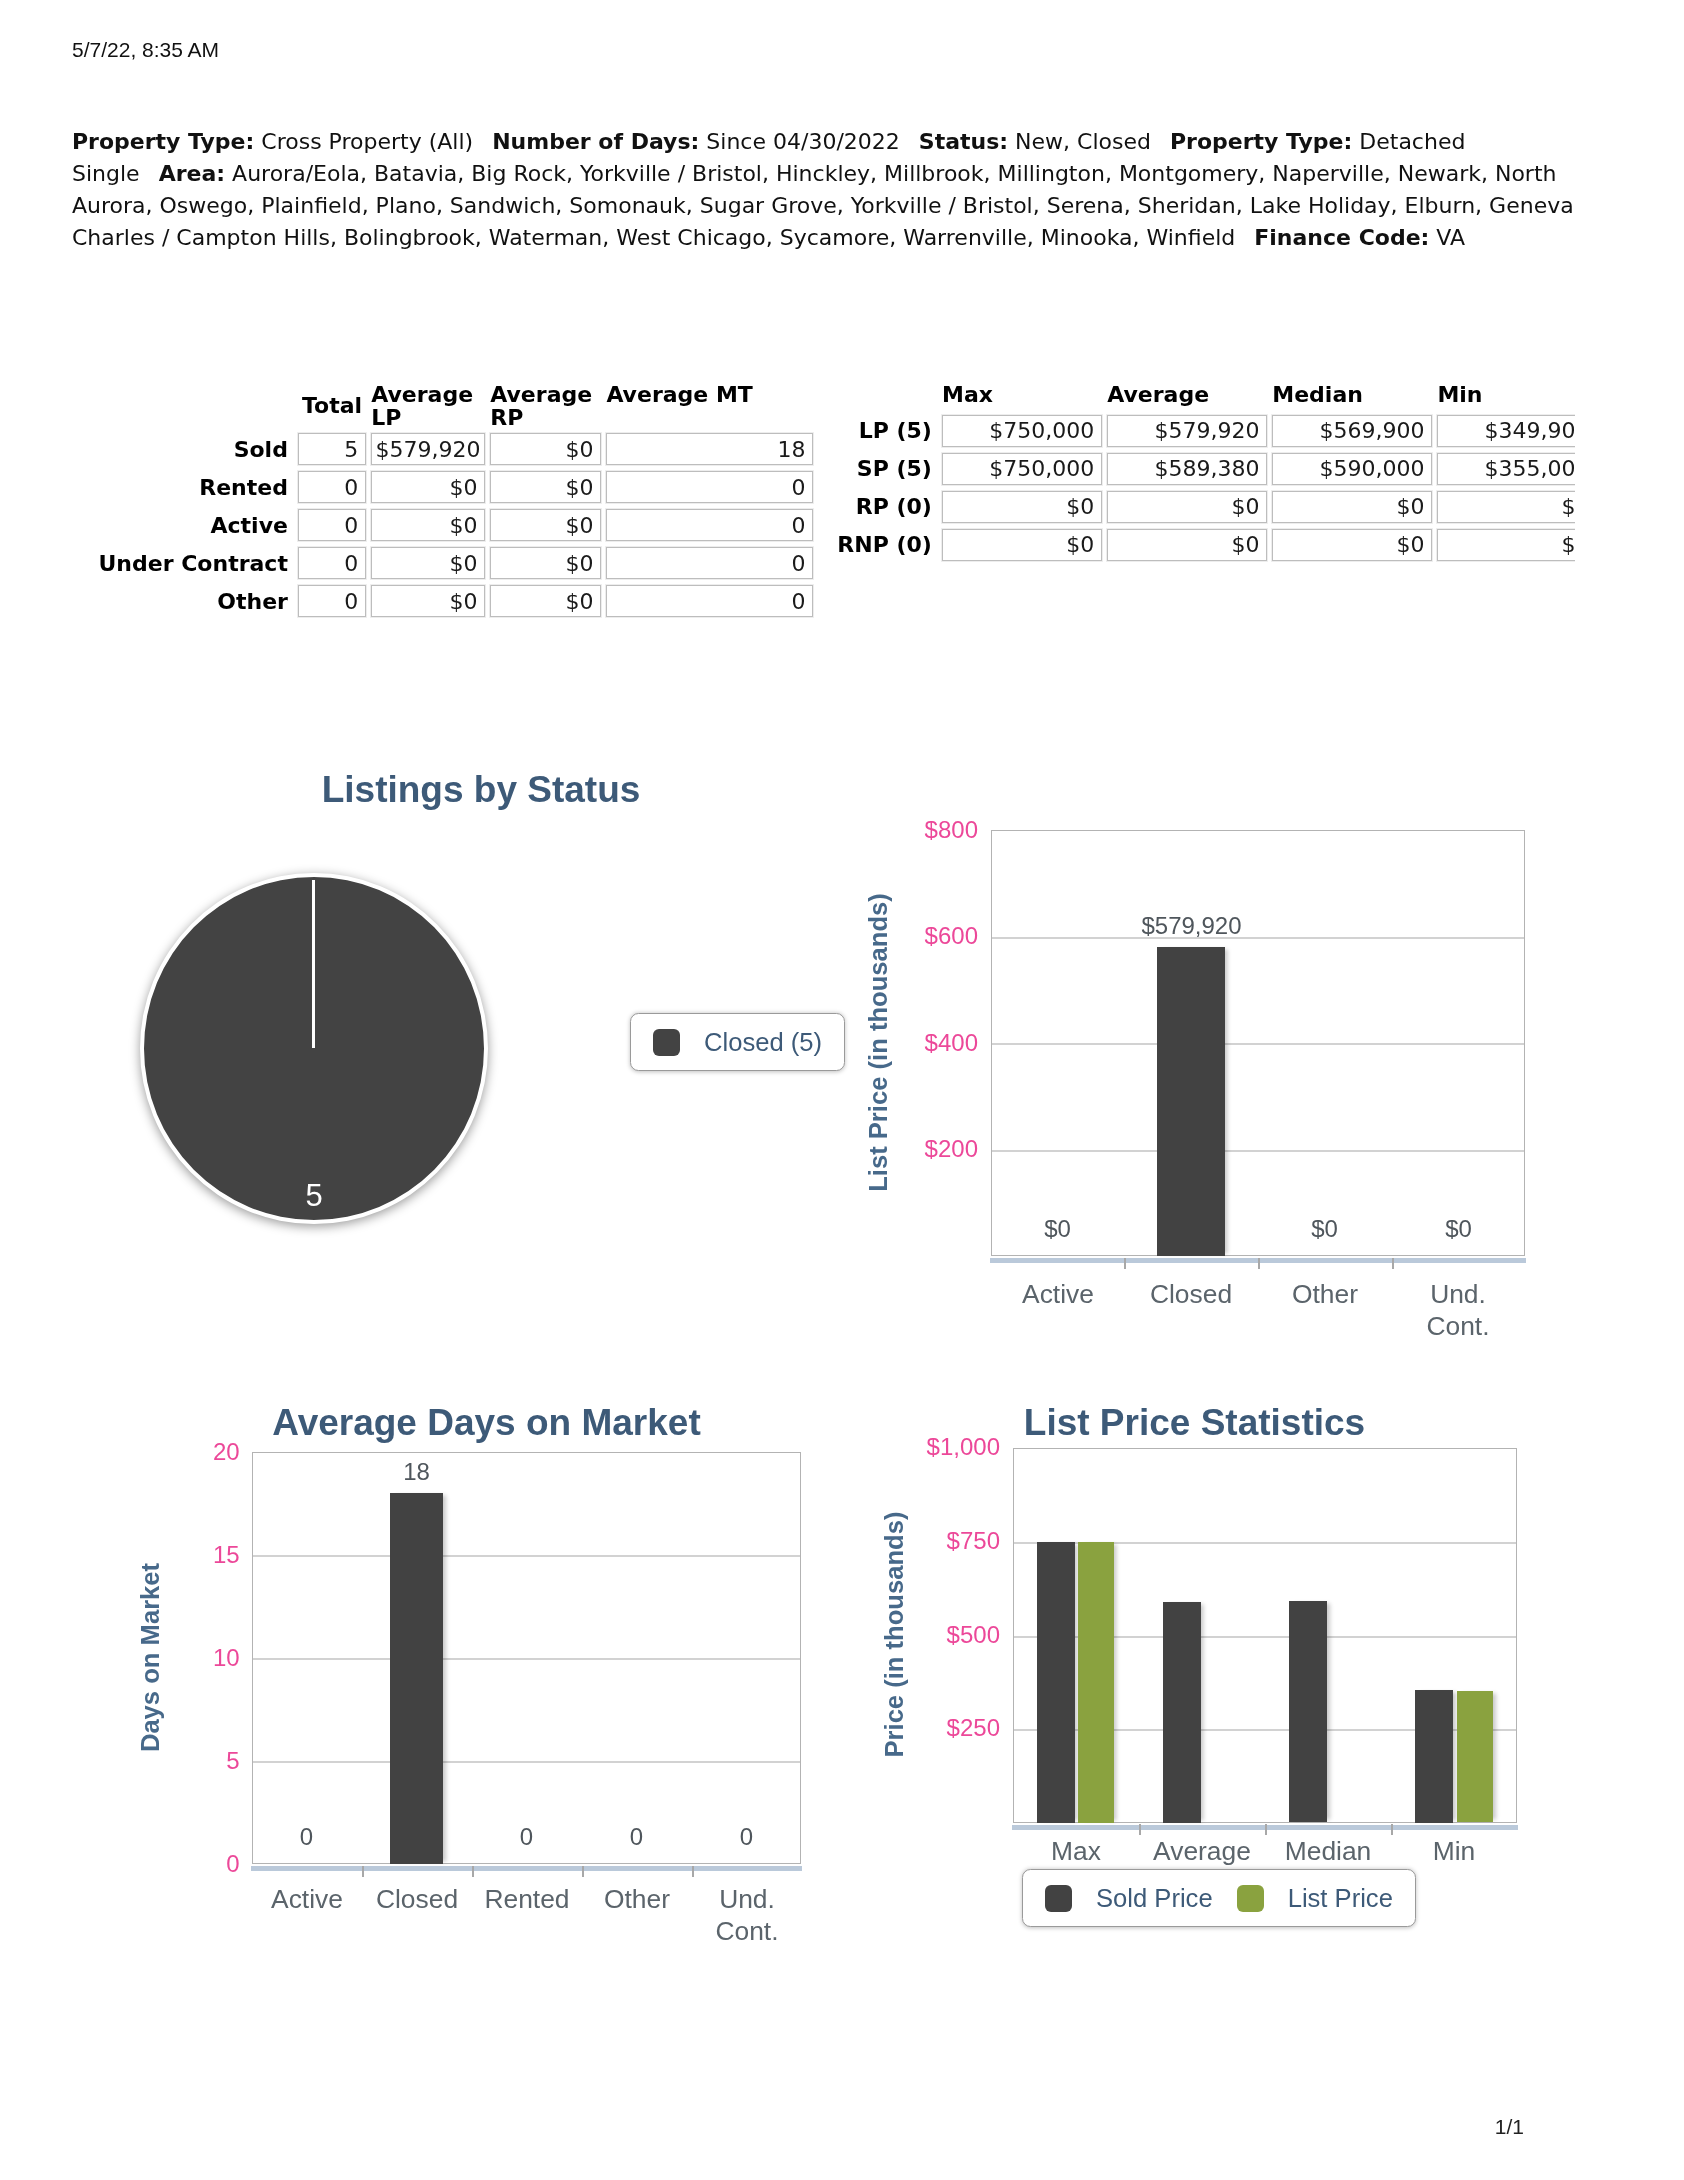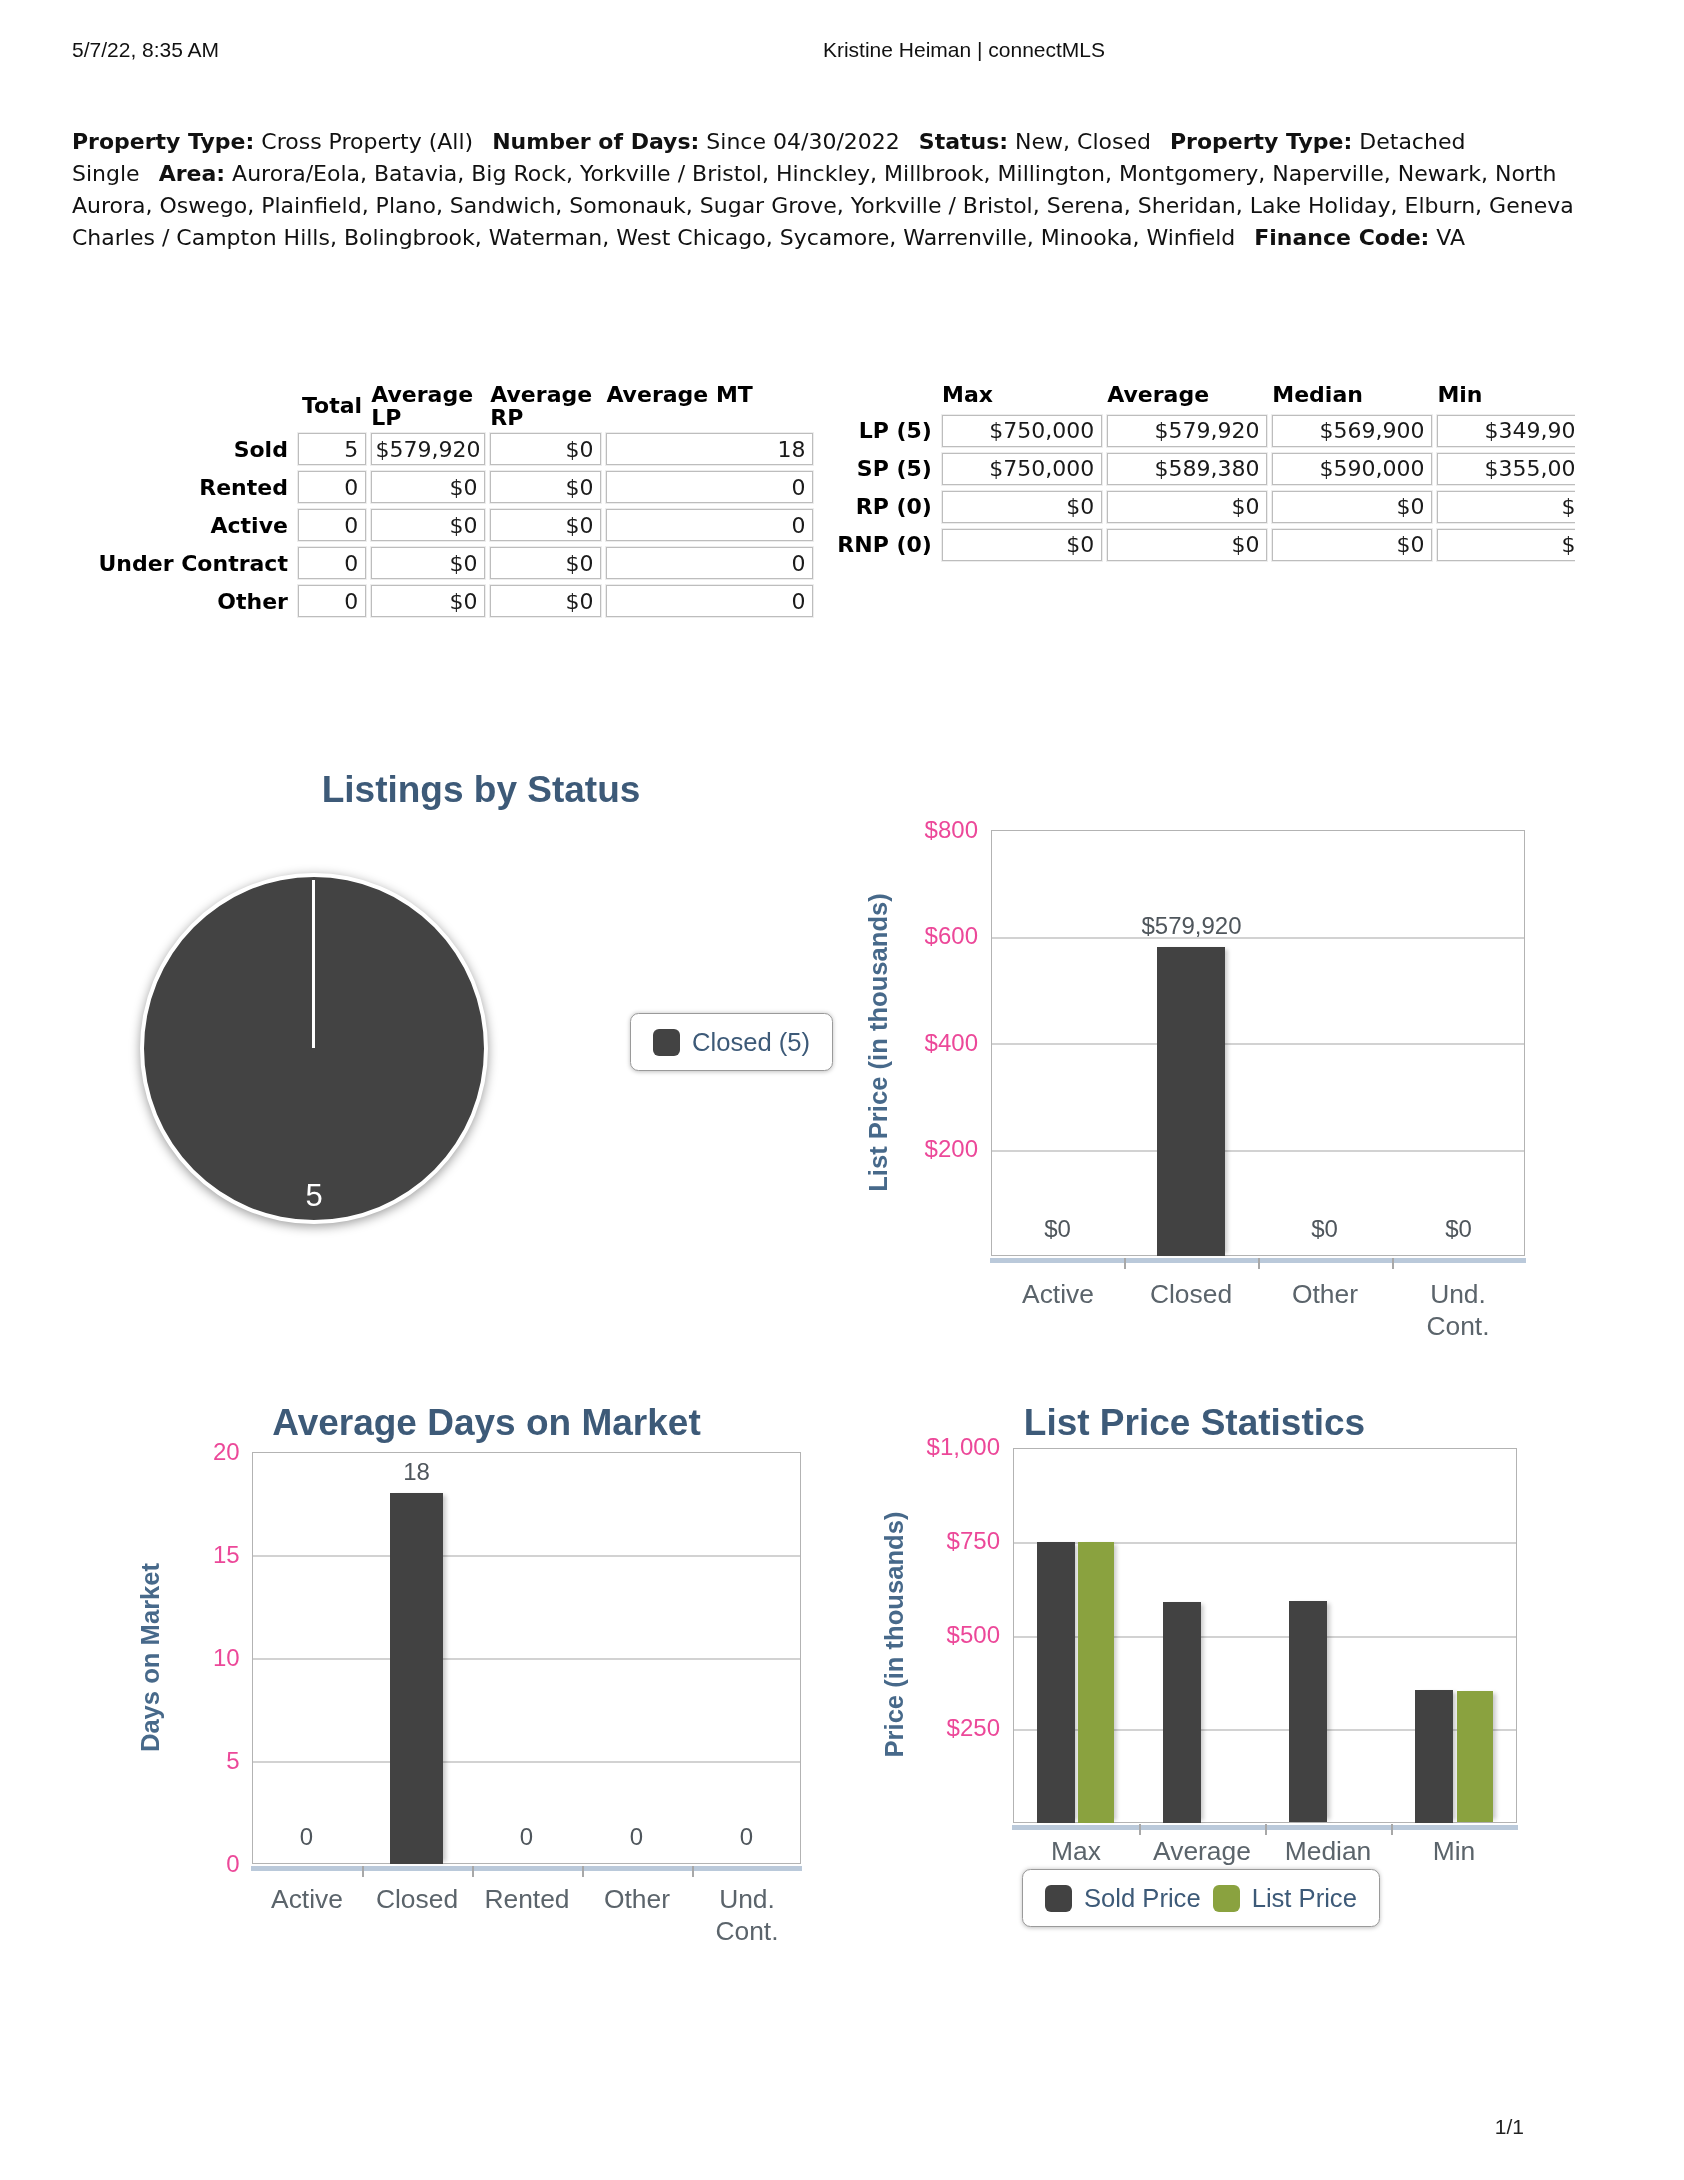--- a/index.html
+++ b/index.html
@@ -33,35 +33,34 @@
   .c-title{left:0;right:0;top:6.8px;text-align:center;font-size:37px;font-weight:bold;color:#3d5a78;}
   .plot{border:1.7px solid #b3b3b3;background:#fff;}
   .plot::after{content:"";position:absolute;left:-1.7px;right:-1.7px;bottom:-7.7px;height:5.1px;background:#bac9da;}
   .grid{left:0;right:0;height:1.7px;background:#d2d2d2;}
   .ytick{width:111px;text-align:right;font-size:24px;color:#ec4899;height:29px;}
   .ylab{text-align:center;font-size:25.6px;font-weight:bold;color:#47698a;transform:rotate(-90deg);}
   .cat{width:128px;text-align:center;font-size:26.4px;color:#5b646b;white-space:pre-line;line-height:32px;}
   .bar{box-shadow:4.3px 0 4.3px -1.7px rgba(0,0,0,0.22);}
   .blab{width:187px;text-align:center;font-size:24px;color:#4f565c;}
   .btick{width:1.7px;height:11px;background:#a8a8a8;}
-  .legend{display:flex;align-items:center;gap:12px;background:#fff;border:1.7px solid #9a9a9a;
+  .legend{display:flex;align-items:center;gap:24px;background:#fff;border:1.7px solid #9a9a9a;
         border-radius:8.5px;padding:13.6px 22px;box-shadow:0 0.9px 4.3px rgba(0,0,0,0.25);position:absolute;}
   .legend .sw{position:static;width:27px;height:27px;border-radius:6px;flex:0 0 auto;}
   .legend .lt{position:static;font-size:25.6px;color:#3d5a78;white-space:nowrap;}
   .pie{border-radius:50%;background:#434343;border:4.3px solid #fff;
        box-shadow:0 2.6px 10.2px rgba(0,0,0,0.40);}
   .pieline{background:#fff;}
   .pielab{text-align:center;color:#fff;font-size:31px;}
 </style>
 </head>
 <body>
 
 <div class="page">
   <div class="print-head-date">5/7/22, 8:35 AM</div>
-  <div class="print-head-title">Kristine Heiman | connectMLS</div>
 
   <div class="criteria" id="criteria"><span class="seg"><b>Property Type:</b> Cross Property (All)</span><span class="seg"><b>Number of Days:</b> Since 04/30/2022</span><span class="seg"><b>Status:</b> New, Closed</span><span class="seg"><b>Property Type:</b> Detached Single</span><span class="seg"><b>Area:</b> Aurora/Eola, Batavia, Big Rock, Yorkville / Bristol, Hinckley, Millbrook, Millington, Montgomery, Naperville, Newark, North Aurora, Oswego, Plainfield, Plano, Sandwich, Somonauk, Sugar Grove, Yorkville / Bristol, Serena, Sheridan, Lake Holiday, Elburn, Geneva, St. Charles / Campton Hills, Bolingbrook, Waterman, West Chicago, Sycamore, Warrenville, Minooka, Winfield</span><span class="seg"><b>Finance Code:</b> VA</span></div>
 
   <div class="dtable" id="summary-table">
       <div></div>
       <div class="th center">Total</div>
       <div class="th">Average LP</div>
       <div class="th">Average RP</div>
       <div class="th">Average MT</div>
       <div class="rowlab">Sold</div>

